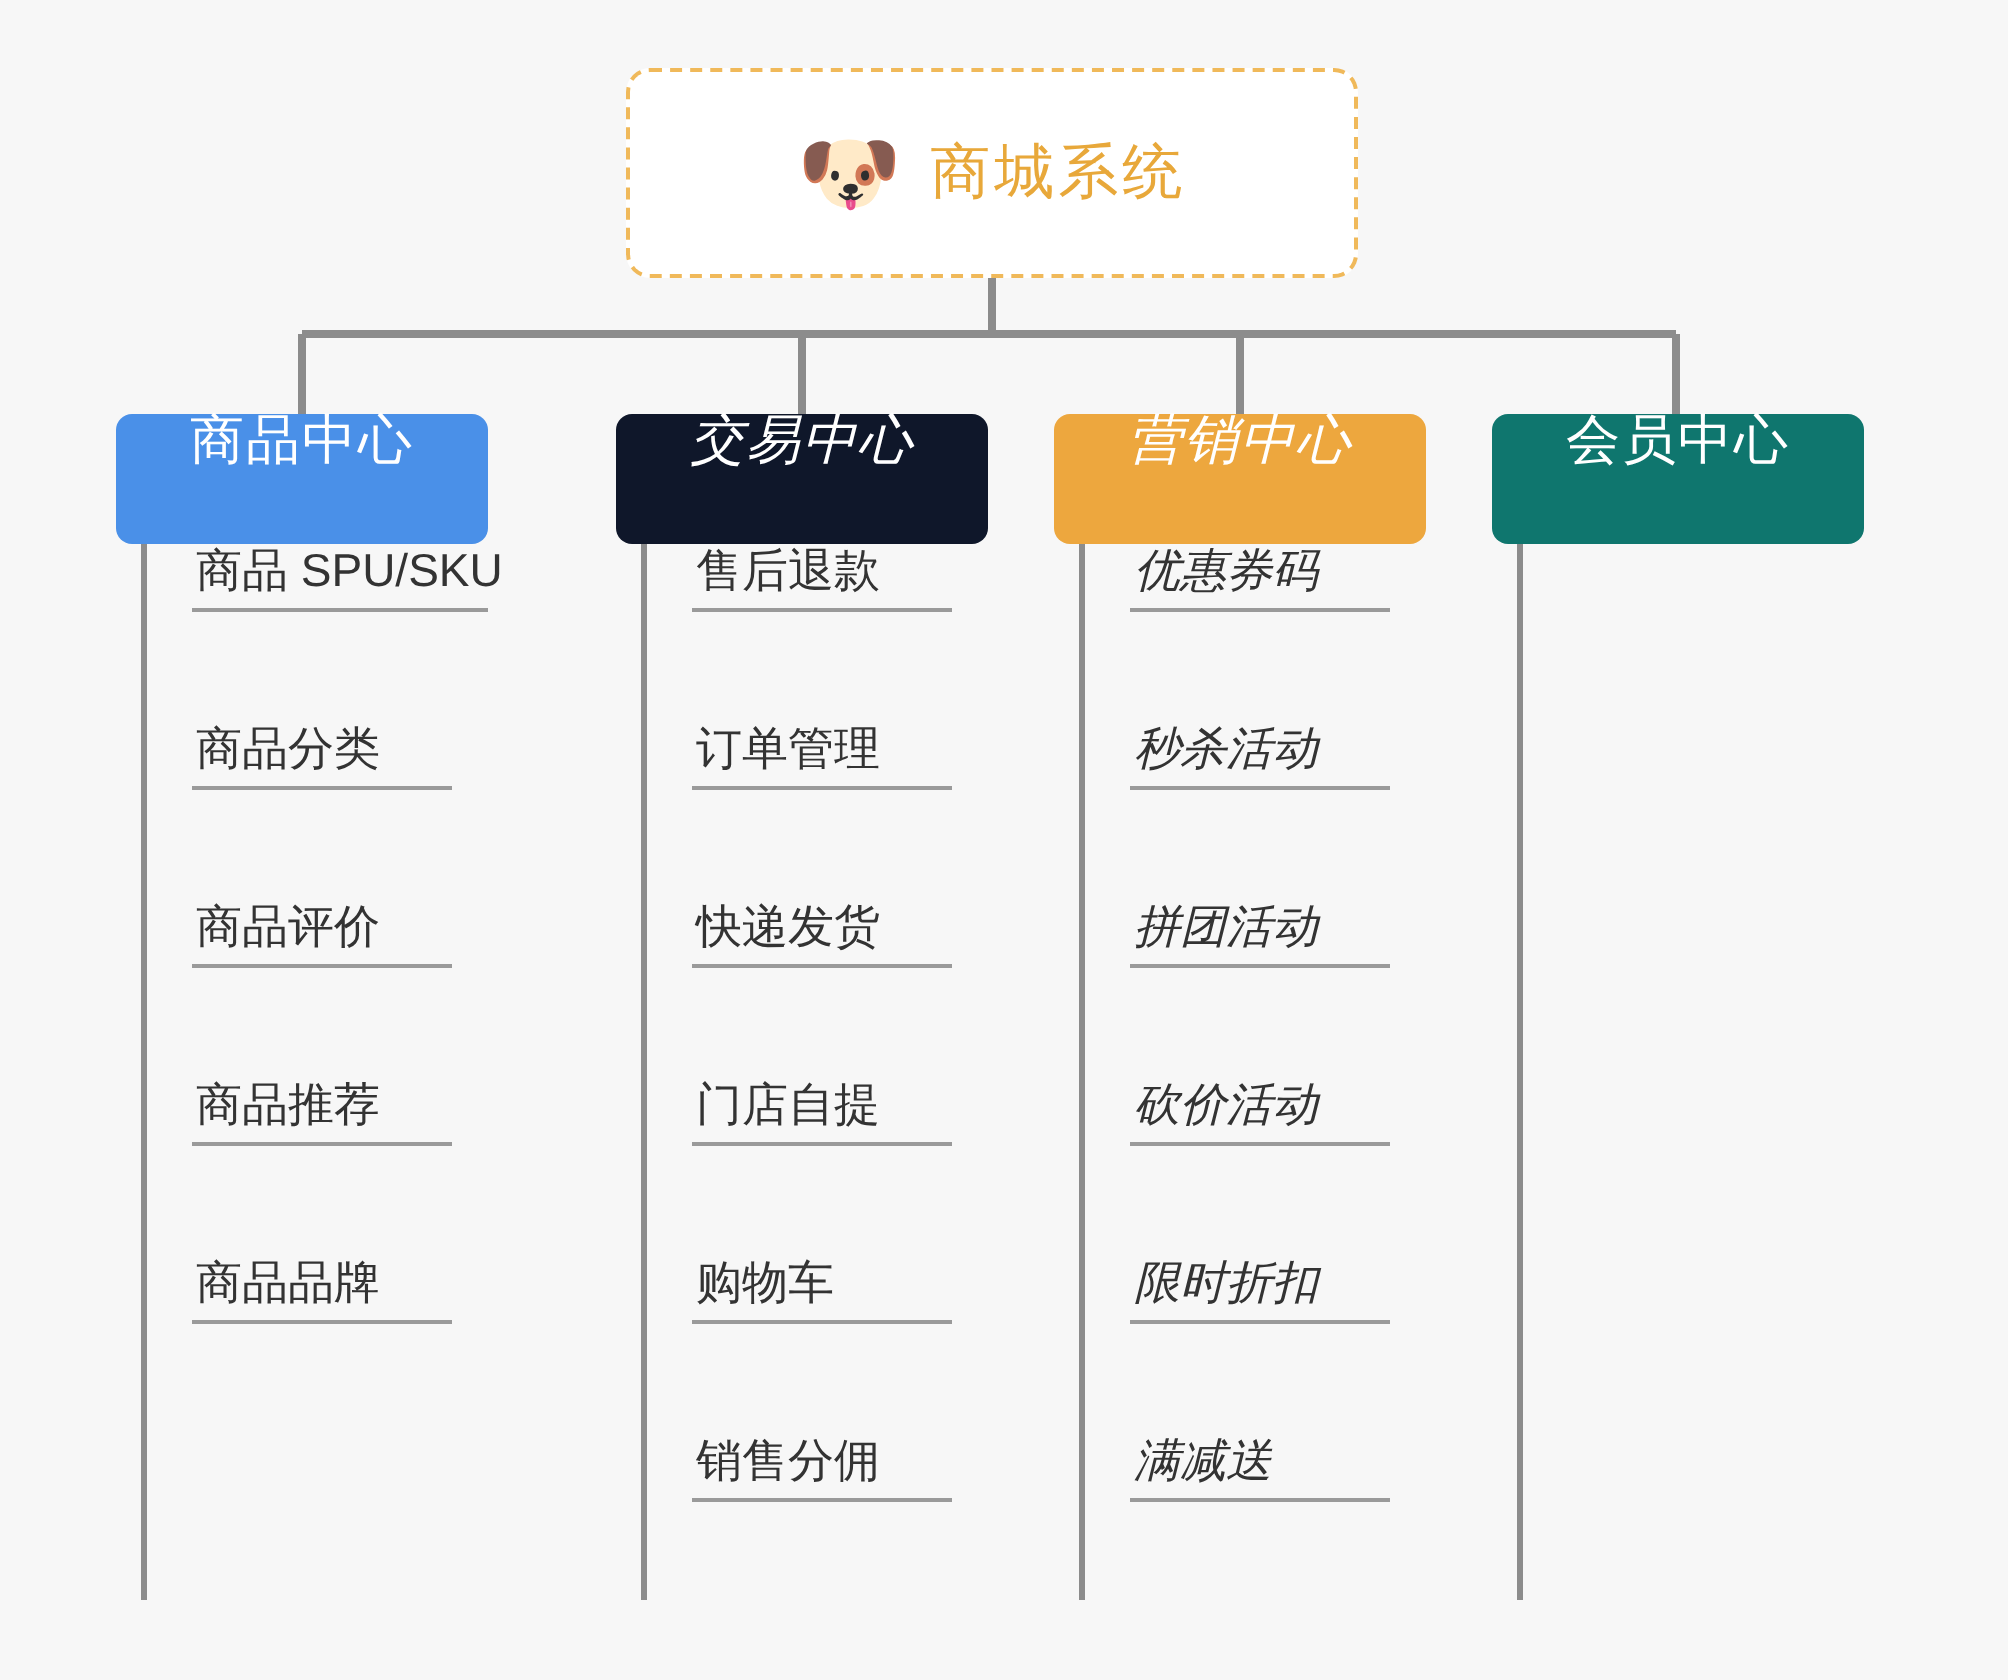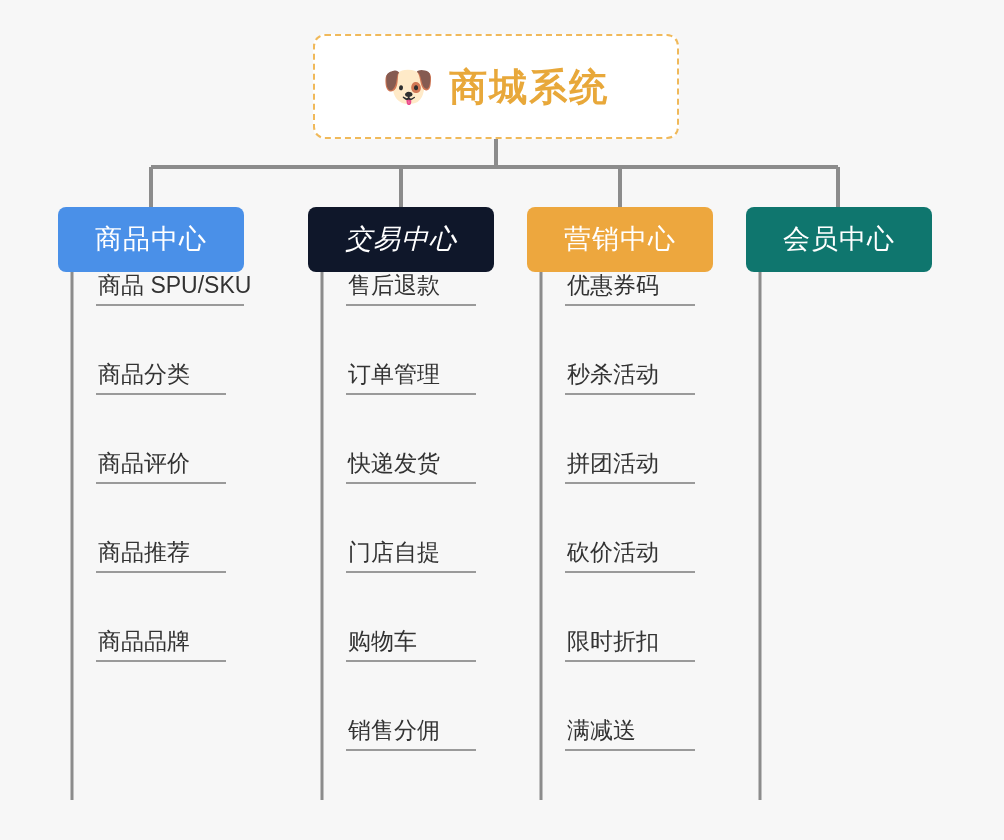--- a/index.html
+++ b/index.html
@@ -35,26 +35,25 @@
     gap: 14px;
   }
 
   .root-emoji {
     font-size: 42px;
     line-height: 1;
     display: block;
   }
 
   .root-title {
-    font-size: 38px;
+    font-size: 30px;
     color: #e8a83a;
     letter-spacing: 2px;
     white-space: nowrap;
     line-height: 1;
-    font-weight: bold;
   }
 
   
   #connectors {
     position: absolute;
     left: 0;
     top: 0;
     width: 1004px;
     height: 840px;
     pointer-events: none;
@@ -62,29 +61,28 @@
 
   
   .column {
     position: absolute;
     top: 207px;
     width: 186px;
   }
 
   .col-0 { left: 58px; }
   .col-1 { left: 308px; }
-  .col-2 { left: 527px; }
+  .col-2 { left: 527px; font-style: italic; }
   .col-3 { left: 746px; }
 
   .cat-header {
     width: 186px;
     height: 65px;
     border-radius: 8px;
     display: flex;
-    align-items: center;
     justify-content: center;
     color: #ffffff;
     font-size: 27px;
     letter-spacing: 1px;
     line-height: 1;
   }
 
   .leaf-list {
     position: relative;
     margin-top: 0;

